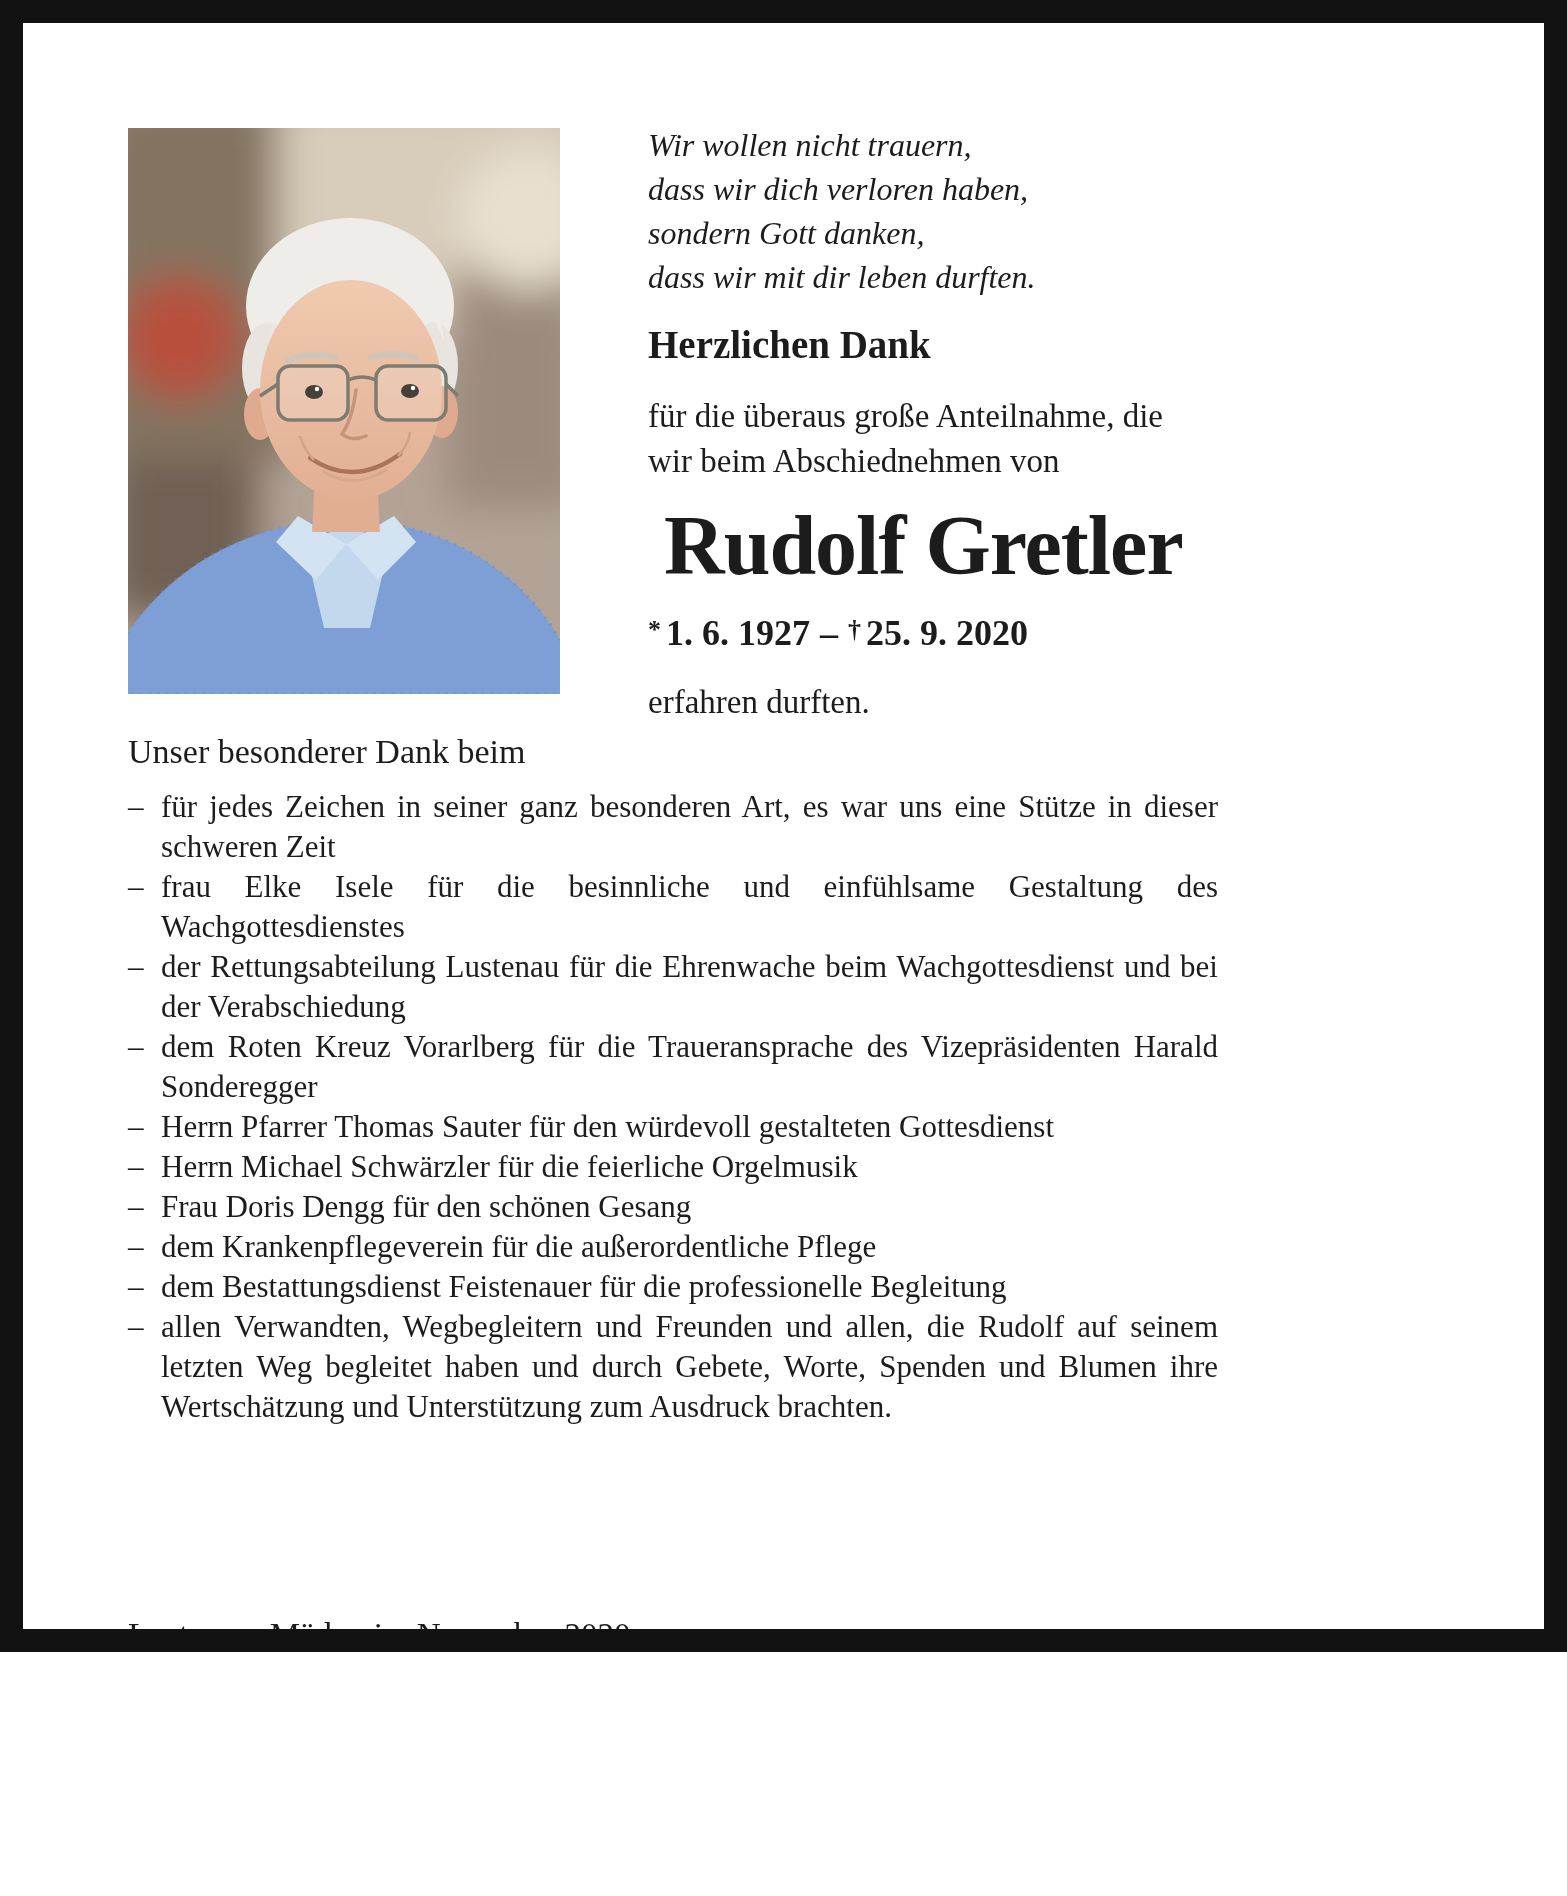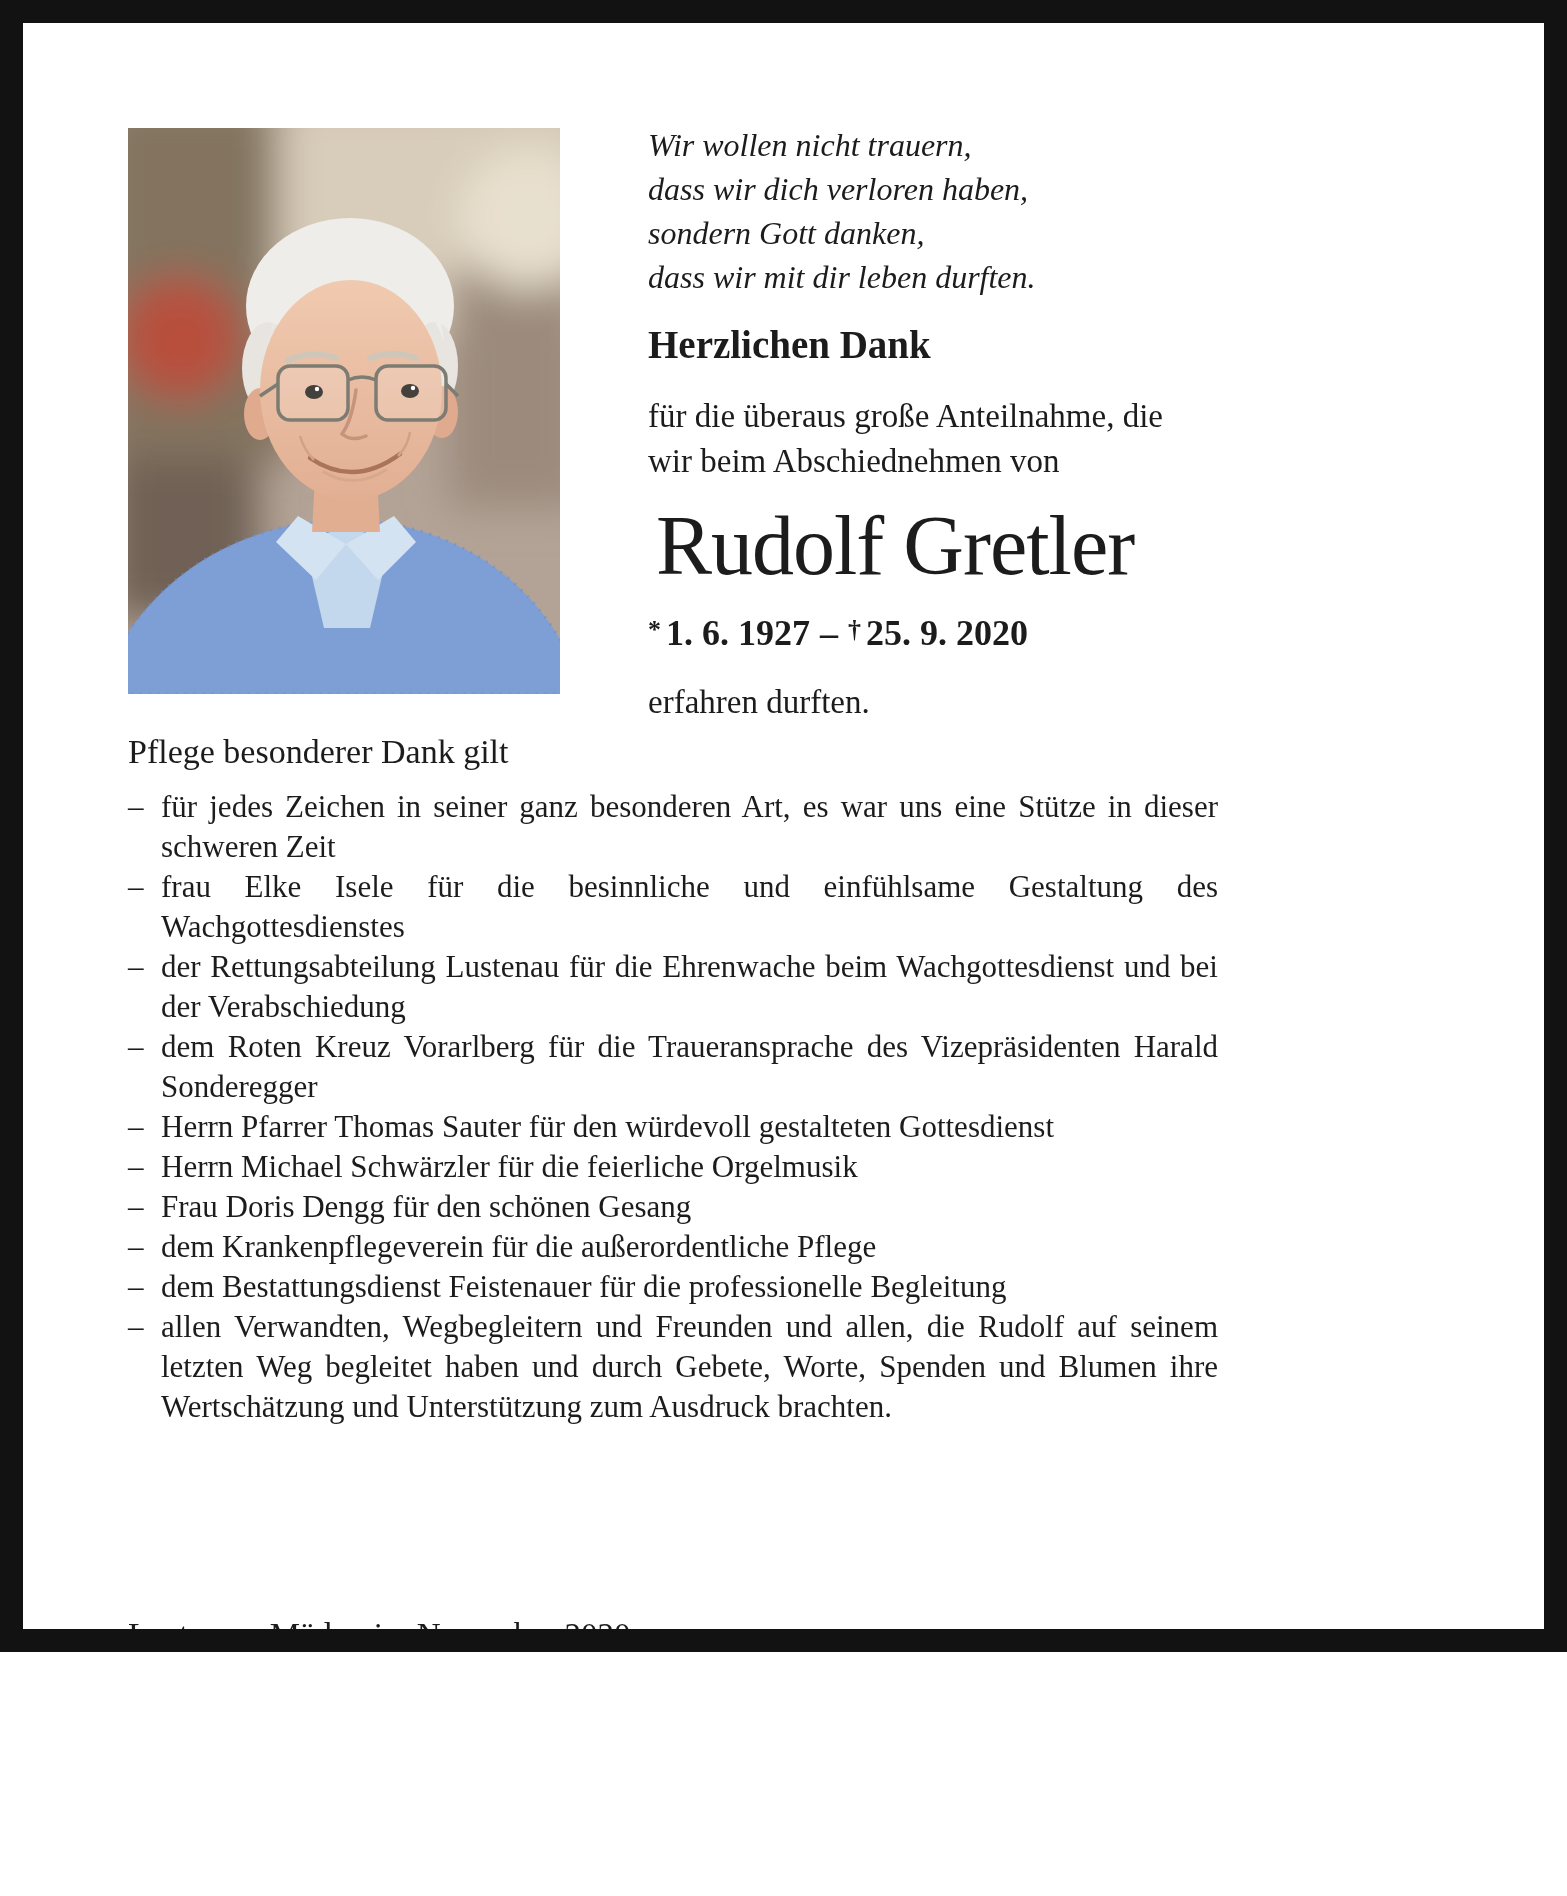--- a/index.html
+++ b/index.html
@@ -48,23 +48,23 @@
     font-size: 39px;
     font-weight: 700;
     line-height: 1.15;
   }
   .intro {
     margin-top: 26px;
     font-size: 33px;
     line-height: 45px;
   }
   .deceased-name {
-    margin: 18px 0 0 8px;
+    margin: 18px 0 0 16px;
     font-size: 84px;
-    font-weight: 400;
+    font-weight: 700;
     line-height: 1.05;
     letter-spacing: -1px;
     white-space: nowrap;
   }
   .dates {
     margin-top: 22px;
     font-size: 36px;
     font-weight: 700;
   }
   .dates .sym {
@@ -214,21 +214,21 @@
     <h1 class="deceased-name">Rudolf Gretler</h1>
 
     <div class="dates">
       <span class="sym">*</span><span>1. 6. 1927</span><span class="sep">–</span><span class="sym">†</span><span>25. 9. 2020</span>
     </div>
 
     <p class="outro">erfahren durften.</p>
   </div>
 
   <div class="body-section">
-    <p class="special-heading">Pflege besonderer Dank gilt</p>
+    <p class="special-heading">Unser besonderer Dank beim</p>
 
     <ul class="thanks-list">
       <li><span class="dash">–</span><span>für jedes Zeichen in seiner ganz besonderen Art, es war uns eine Stütze in dieser schweren Zeit</span></li>
       <li><span class="dash">–</span><span>frau Elke Isele für die besinnliche und einfühlsame Gestaltung des Wachgottesdienstes</span></li>
       <li><span class="dash">–</span><span>der Rettungsabteilung Lustenau für die Ehrenwache beim Wachgottesdienst und bei der Verabschiedung</span></li>
       <li><span class="dash">–</span><span>dem Roten Kreuz Vorarlberg für die Traueransprache des Vizepräsidenten Harald Sonderegger</span></li>
       <li><span class="dash">–</span><span>Herrn Pfarrer Thomas Sauter für den würdevoll gestalteten Gottesdienst</span></li>
       <li><span class="dash">–</span><span>Herrn Michael Schwärzler für die feierliche Orgelmusik</span></li>
       <li><span class="dash">–</span><span>Frau Doris Dengg für den schönen Gesang</span></li>
       <li><span class="dash">–</span><span>dem Krankenpflegeverein für die außerordentliche Pflege</span></li>

